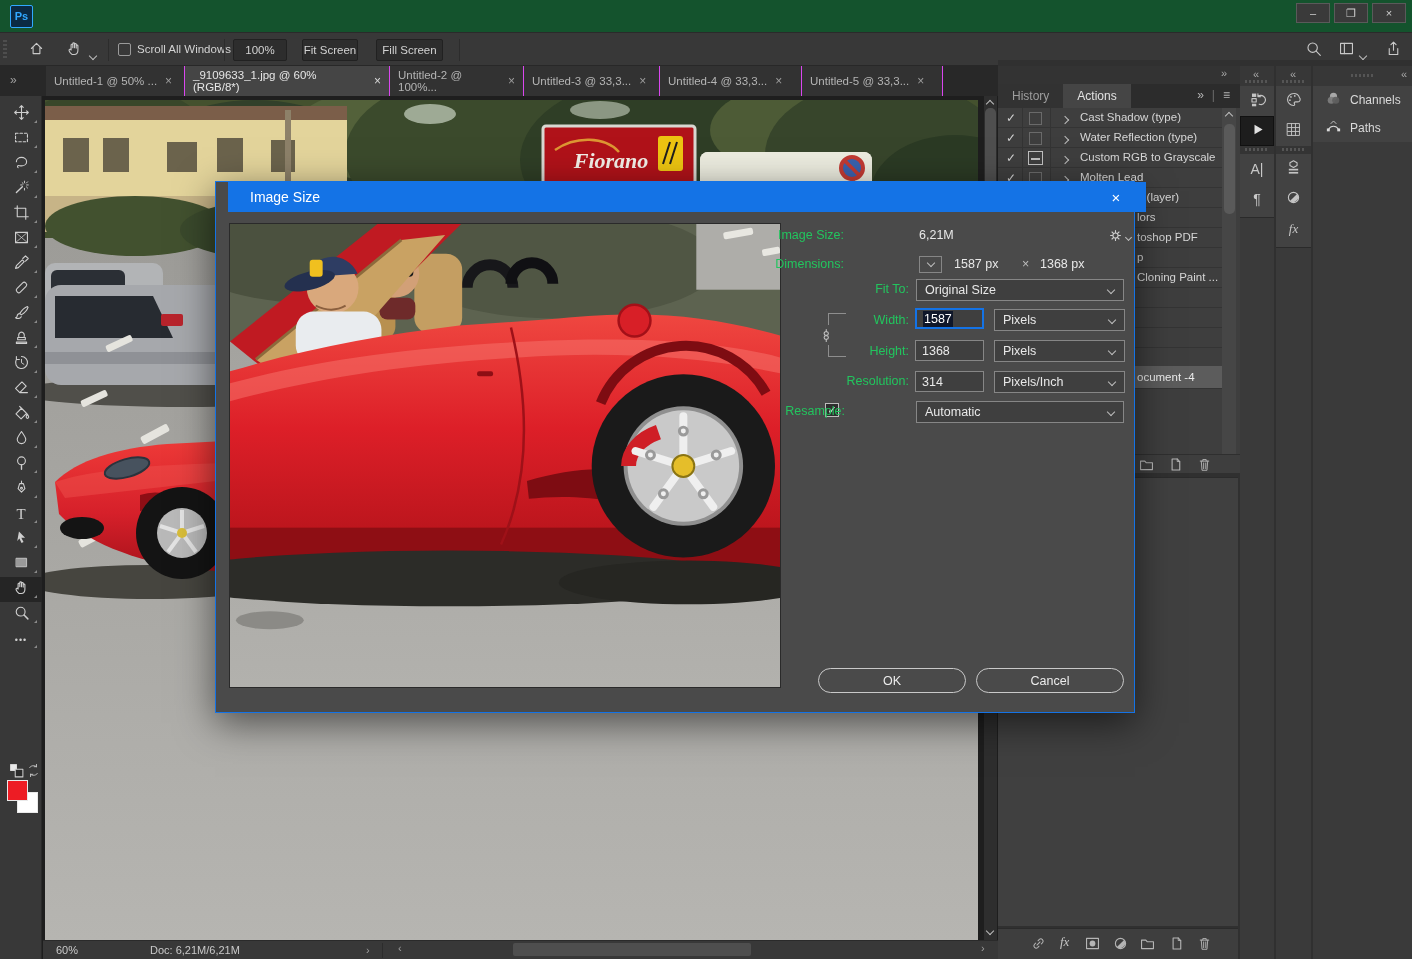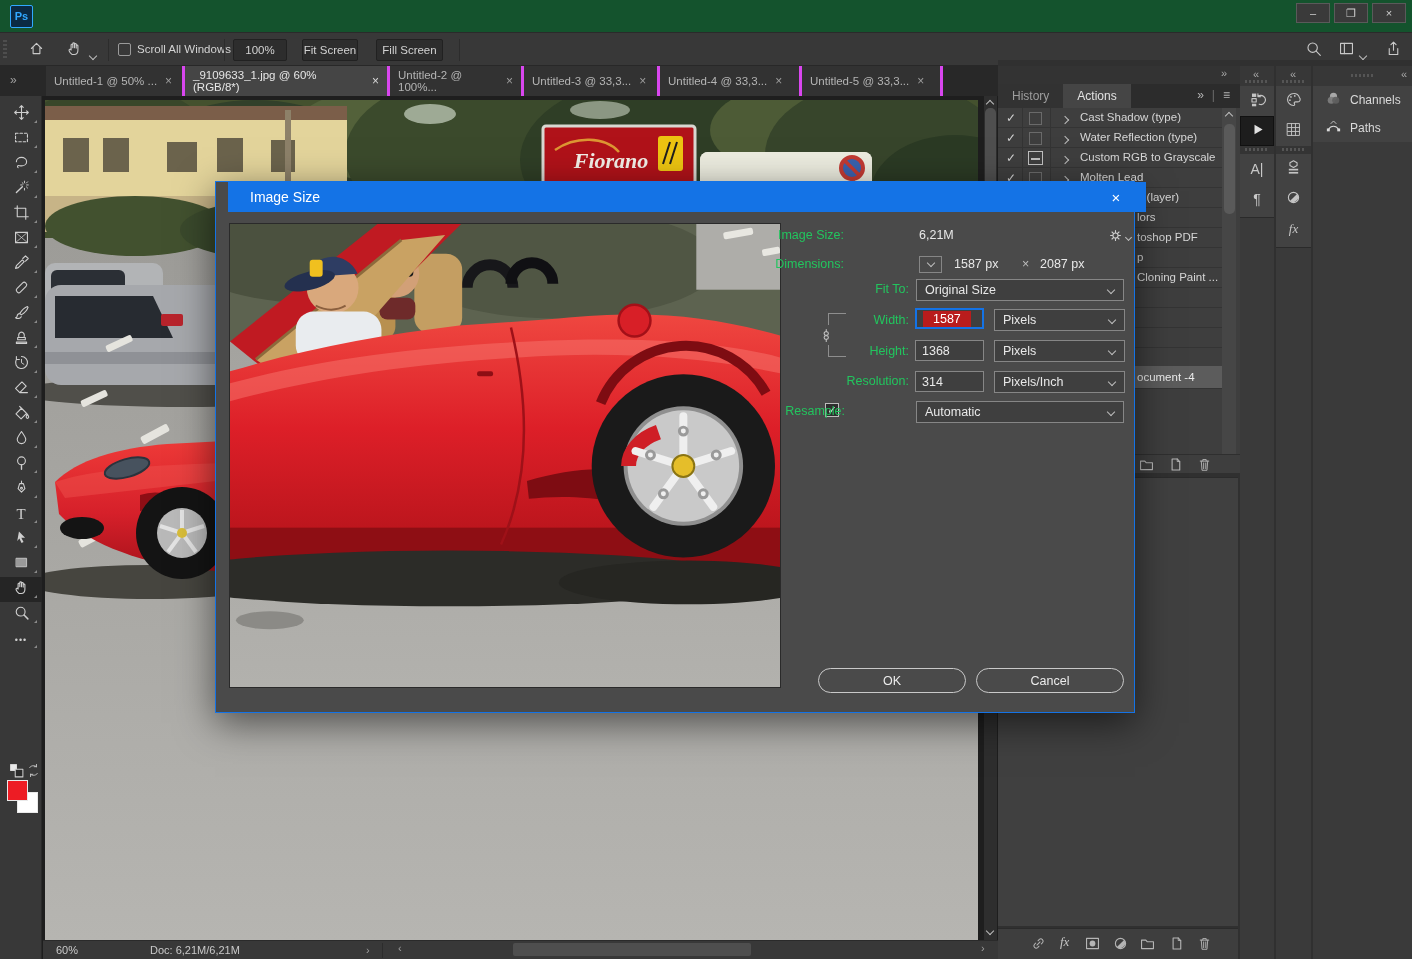--- a/index.html
+++ b/index.html
@@ -23,21 +23,21 @@
      background:repeating-linear-gradient(#4e4e4e 0 2px, transparent 2px 4px); }
   .ob-icon { position:absolute; top:7px; color:#c9c9c9; }
   .ob-sep { position:absolute; top:6px; width:1px; height:22px; background:#2c2c2c; }
   .ob-check { position:absolute; left:118px; top:10px; width:13px; height:13px; border:1px solid #9a9a9a; background:#383838; border-radius:2px;}
   .ob-label { position:absolute; left:137px; top:10px; font-size:11.5px; color:#d2d2d2; }
   .ob-btn { position:absolute; top:6px; height:22px; background:#2d2d2d; border:1px solid #212121; border-radius:2px;
     color:#d2d2d2; font-size:11.5px; display:flex; align-items:center; justify-content:center; }
 
   
   #tabbar { left:0; top:66px; width:998px; height:30px; background:#282828; }
-  .tab { position:absolute; top:0; height:30px; background:#323232; border-right:3px solid #d946ef;
+  .tab { position:absolute; top:0; height:30px; background:#323232; border-right:1px solid #d946ef;
     display:flex; align-items:center; font-size:11.5px; color:#b4b4b4; padding:0 8px; }
   .tab.active { background:#454545; color:#e6e6e6; }
   .tab .x { margin-left:8px; font-size:12px; color:#9d9d9d; }
   .tab.active .x { color:#d8d8d8; }
   .tabbar-left { position:absolute; left:10px; top:7px; color:#9f9f9f; font-size:12px; letter-spacing:-1px;}
 
   
   #toolbar { left:0; top:96px; width:42px; height:863px; background:#383838; border-right:1px solid #2a2a2a; }
   .tool { width:42px; height:25px; display:flex; align-items:center; justify-content:center; color:#cfcfcf; position:relative;}
   .tool::after { content:""; position:absolute; right:5px; bottom:4px; border-left:3px solid transparent; border-bottom:3px solid #8a8a8a; }
@@ -107,21 +107,21 @@
     box-shadow:0 10px 36px rgba(0,0,0,.55); }
   #dlg-title { position:absolute; left:12px; top:0; width:918px; height:30px; background:#1473e6; color:#fff;
     font-size:14px; display:flex; align-items:center; padding-left:22px; }
   #dlg-close { position:absolute; right:0; top:0; width:36px; height:30px; display:flex; align-items:center; justify-content:center; color:#fff; font-size:15px;}
   #dlg-preview { position:absolute; left:13px; top:41px; width:552px; height:465px; border:1px solid #2a2a2a; background:#a9a8a4;}
   .dlg-label { position:absolute; width:150px; text-align:right; font-size:12.5px; color:#22c55e; }
   .dlg-value { position:absolute; font-size:12.5px; color:#e8e8e8; }
   .dlg-input { position:absolute; height:21px; width:69px; background:#3f3f3f; border:1px solid #868686;
     font-size:12.5px; color:#e8e8e8; display:flex; align-items:center; padding-left:6px;}
   .dlg-input.focused { border:2px solid #1473e6; }
-  .dlg-input .sel { background:#b91c1c; color:#fff; padding:1px 10px; }
+  .dlg-input .sel { background:#0f172a; color:#fff; padding:1px 1px; }
   .dlg-select { position:absolute; height:22px; background:#3f3f3f; border:1px solid #868686;
     font-size:12.5px; color:#e8e8e8; display:flex; align-items:center; padding-left:8px; }
   .dlg-select .chev { position:absolute; right:9px; top:7px; }
   .dlg-btn { position:absolute; width:148px; height:25px; border:1.5px solid #c9c9c9; border-radius:13px;
     display:flex; align-items:center; justify-content:center; font-size:12.5px; color:#ececec; }
   #dim-chevbox { position:absolute; left:703px; top:74px; width:23px; height:17px; border:1px solid #868686; display:flex; align-items:center; justify-content:center;}
   #resample-chk { position:absolute; left:609px; top:221px; width:14px; height:14px; border:1px solid #bdbdbd; background:#2e2e2e;
     color:#fff; font-size:11px; display:flex; align-items:center; justify-content:center;}
   #link-bracket { position:absolute; left:612px; top:131px; width:18px; height:44px;
     border-left:1.5px solid #8e8e8e; border-top:1.5px solid #8e8e8e; border-bottom:1.5px solid #8e8e8e; }
@@ -773,21 +773,21 @@
           </svg></span>
       <span class="chev down" style="width:5px;height:5px;"></span>
     </div>
 
     <span class="dlg-label" style="left:478px; top:75px;">Dimensions:</span>
     <div id="dim-chevbox">
         <span class="chev down" style="margin-top:-3px;"></span>
       </div>
     <span class="dlg-value" style="left:738px; top:75px;">1587 px</span>
     <span class="dlg-value" style="left:806px; top:75px; color:#bdbdbd;">×</span>
-    <span class="dlg-value" style="left:824px; top:75px;">2087 px</span>
+    <span class="dlg-value" style="left:824px; top:75px;">1368 px</span>
 
     <span class="dlg-label" style="left:543px; top:100px;">Fit To:</span>
     <div class="dlg-select" style="left:700px; top:97px; width:208px;">
       <span>Original Size</span>
       <span class="chev down"></span>
     </div>
 
     <span class="dlg-label" style="left:543px; top:131px;">Width:</span>
     <div class="dlg-input focused" style="left:699px; top:126px;">
       <span class="sel">1587</span>

